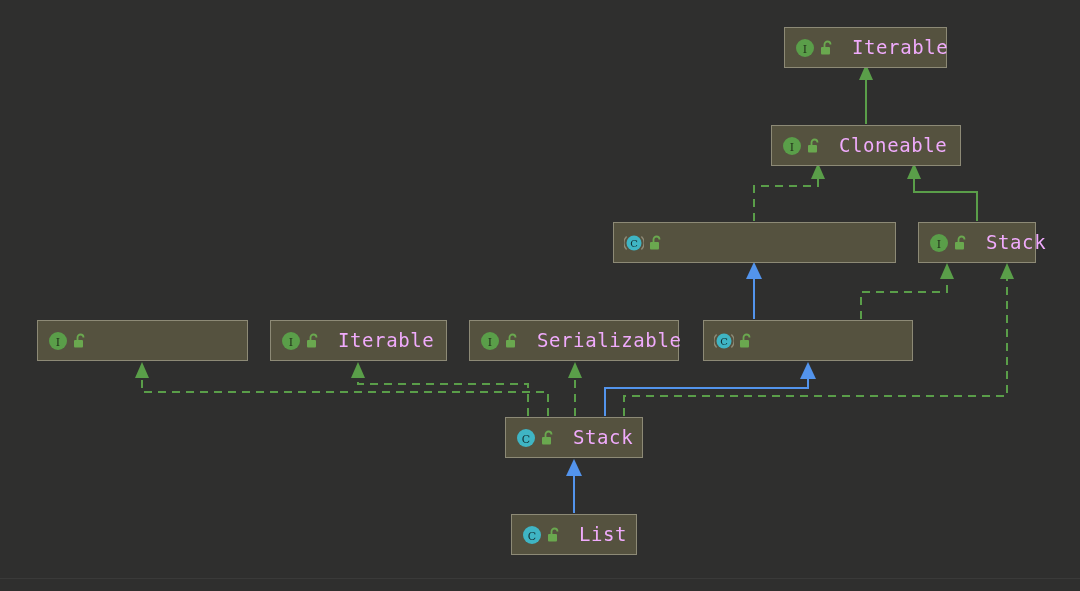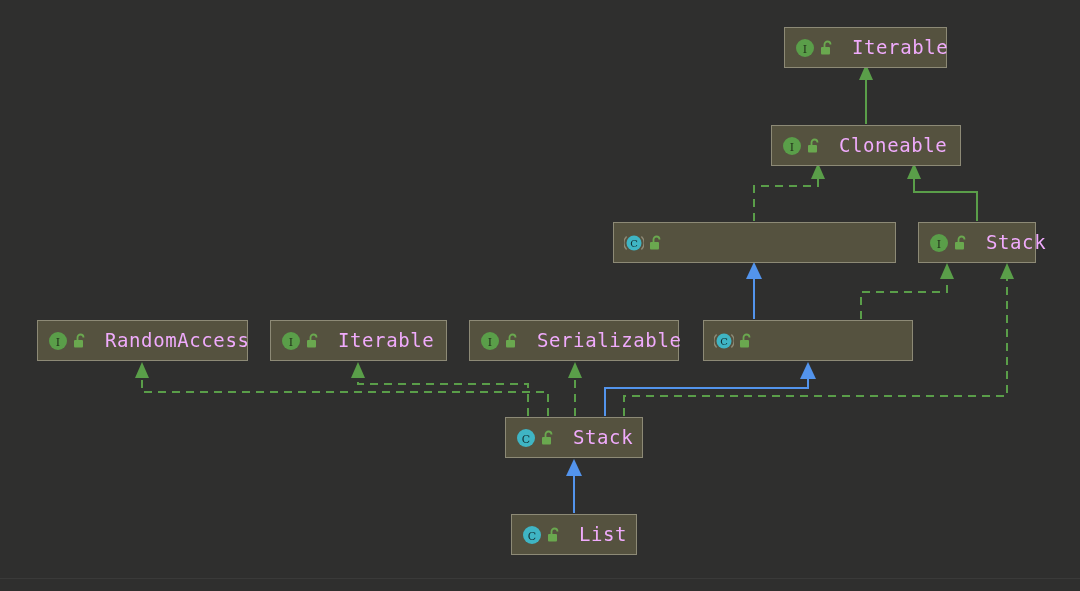--- a/index.html
+++ b/index.html
@@ -194,21 +194,20 @@
     <span class="icons">
       <svg class="type-icon" viewBox="0 0 20 20">
         <circle cx="10" cy="10" r="9" fill="#5a9e49"></circle>
         <text x="10" y="14.5" text-anchor="middle" font-family="DejaVu Serif, serif" font-size="11" fill="#1f2d18">I</text>
       </svg>
       <svg class="lock-icon" viewBox="0 0 15 16">
         <path d="M4.5 7 V4.5 a3 3 0 0 1 6 0" stroke="#6aa84f" stroke-width="1.8" fill="none"></path>
         <rect x="1" y="7" width="9" height="7.5" rx="1" fill="#6aa84f"></rect>
       </svg>
     </span>
-    <span class="label">RandomAccess</span>
   </div>
 
   <div class="node" style="left:270px; top:320px; width:177px;">
     <span class="icons">
       <svg class="type-icon" viewBox="0 0 20 20">
         <circle cx="10" cy="10" r="9" fill="#5a9e49"></circle>
         <text x="10" y="14.5" text-anchor="middle" font-family="DejaVu Serif, serif" font-size="11" fill="#1f2d18">I</text>
       </svg>
       <svg class="lock-icon" viewBox="0 0 15 16">
         <path d="M4.5 7 V4.5 a3 3 0 0 1 6 0" stroke="#6aa84f" stroke-width="1.8" fill="none"></path>

